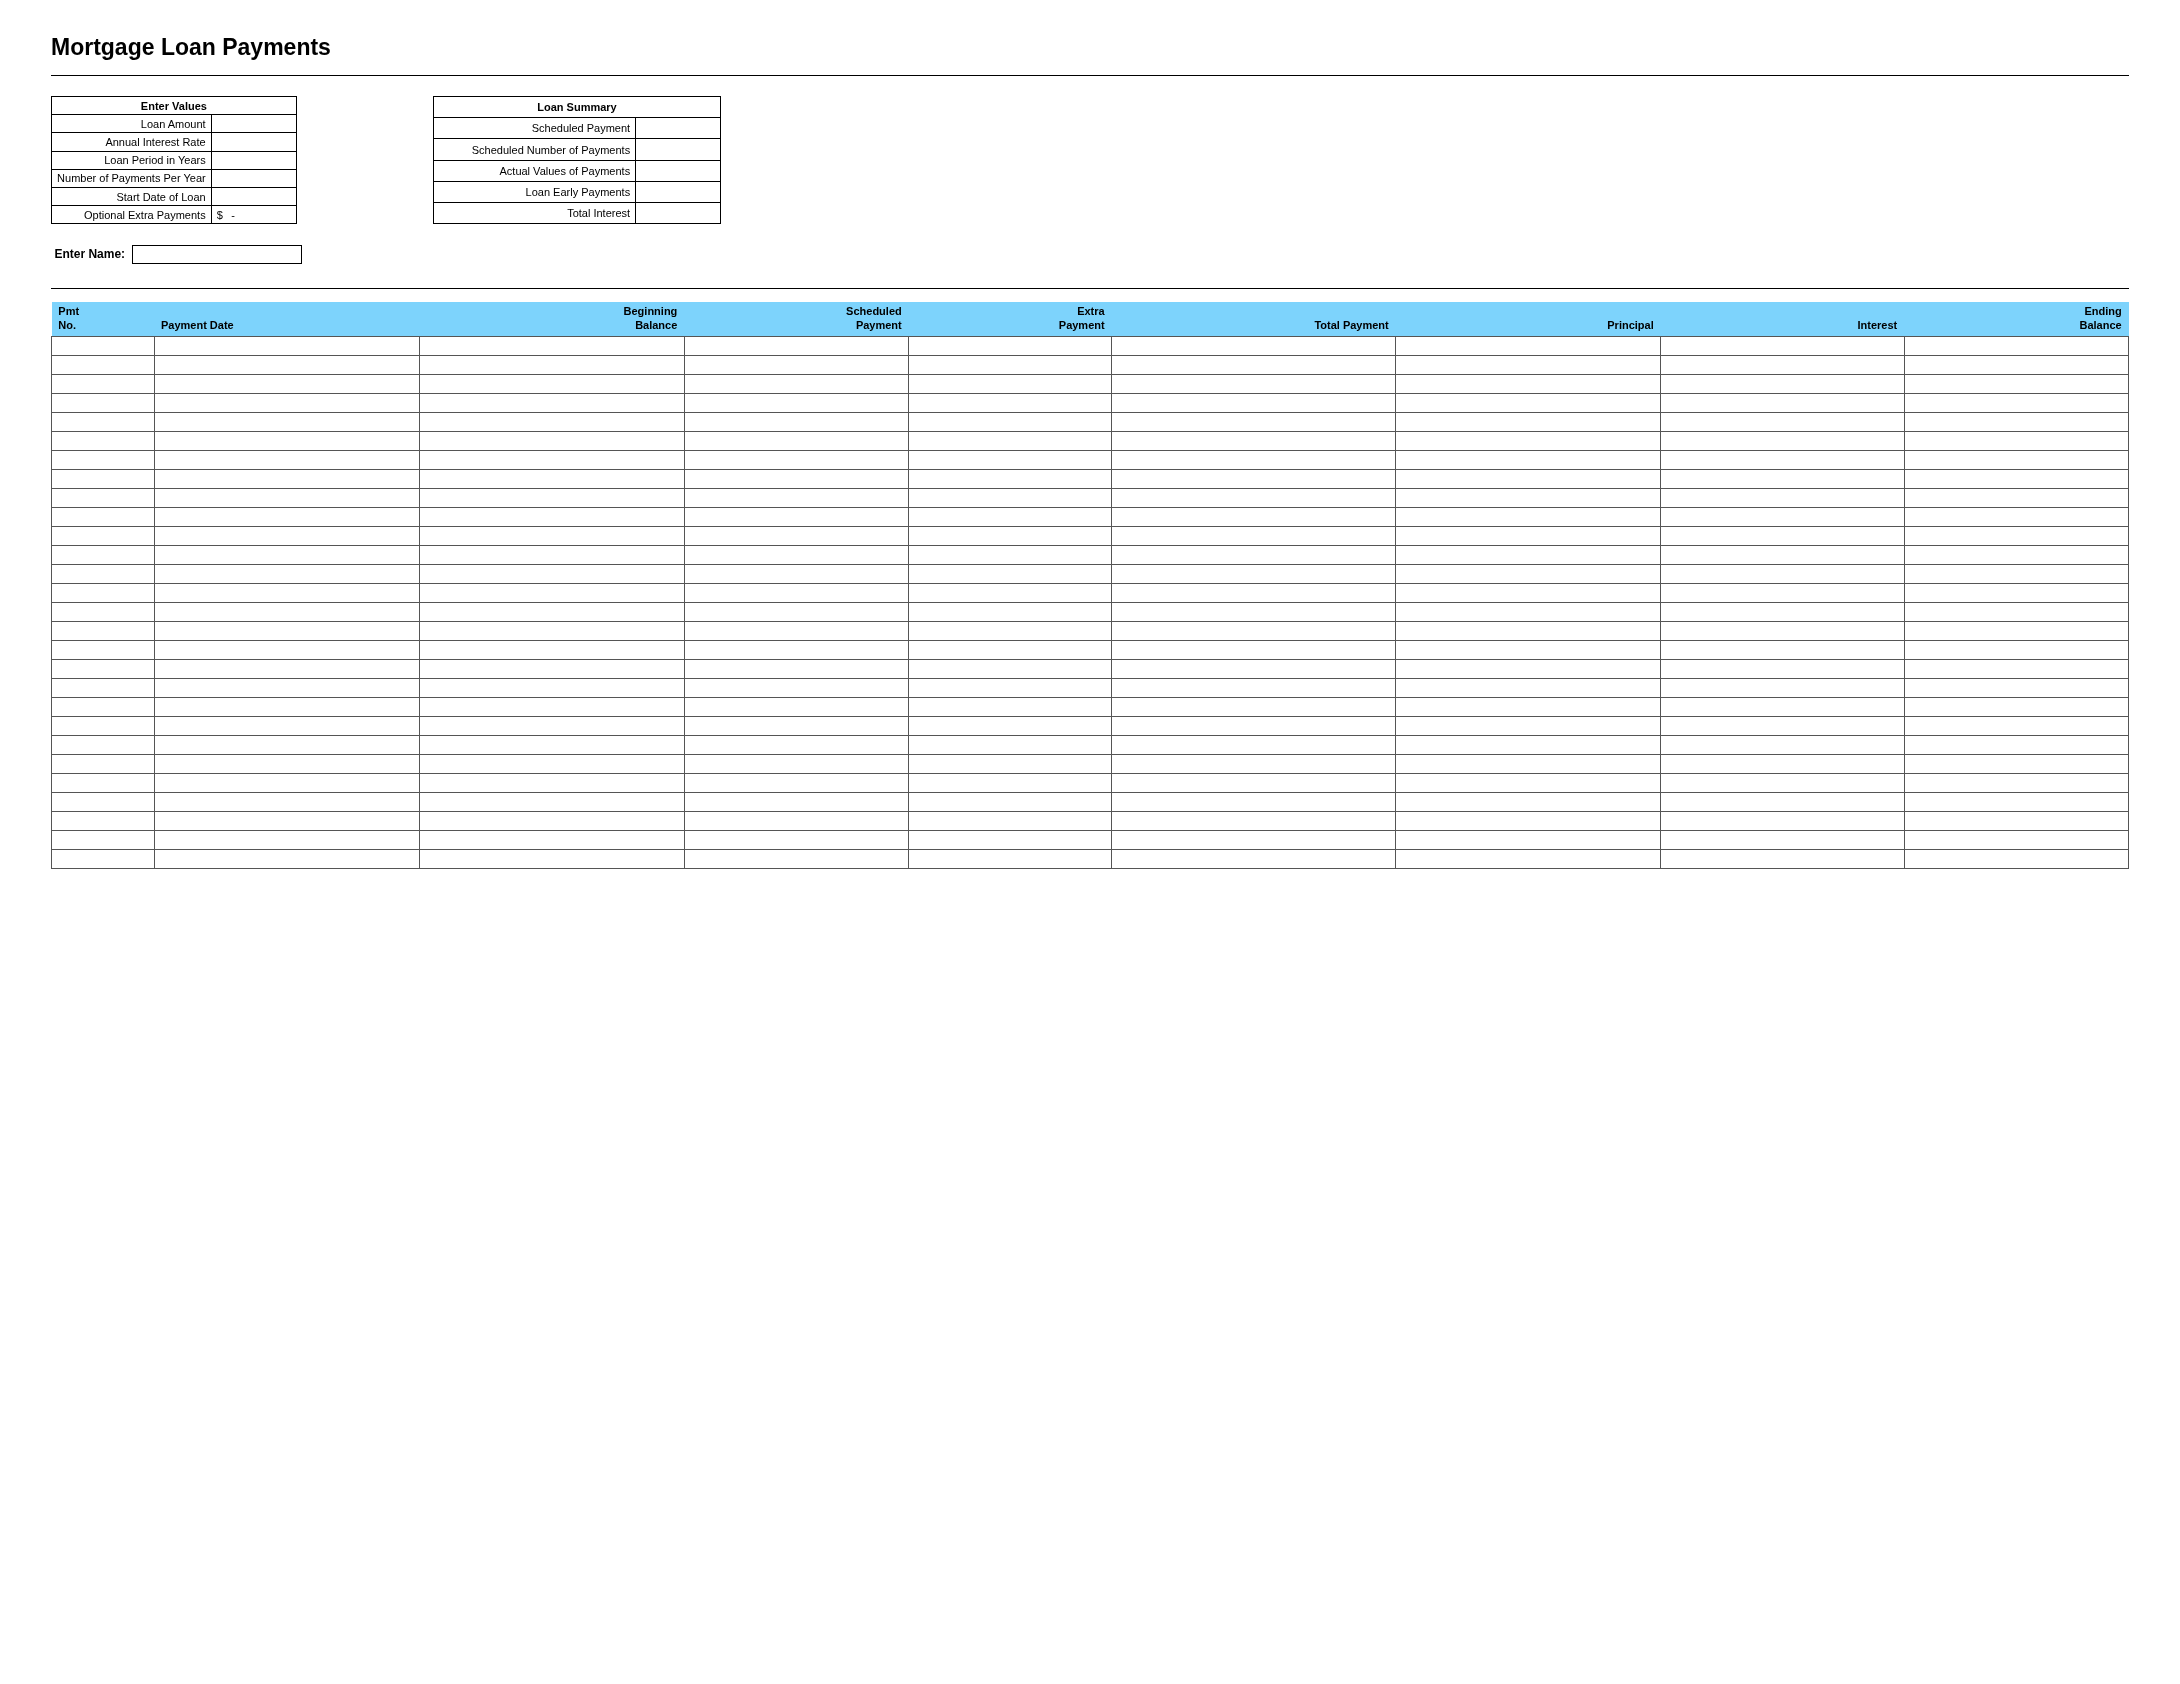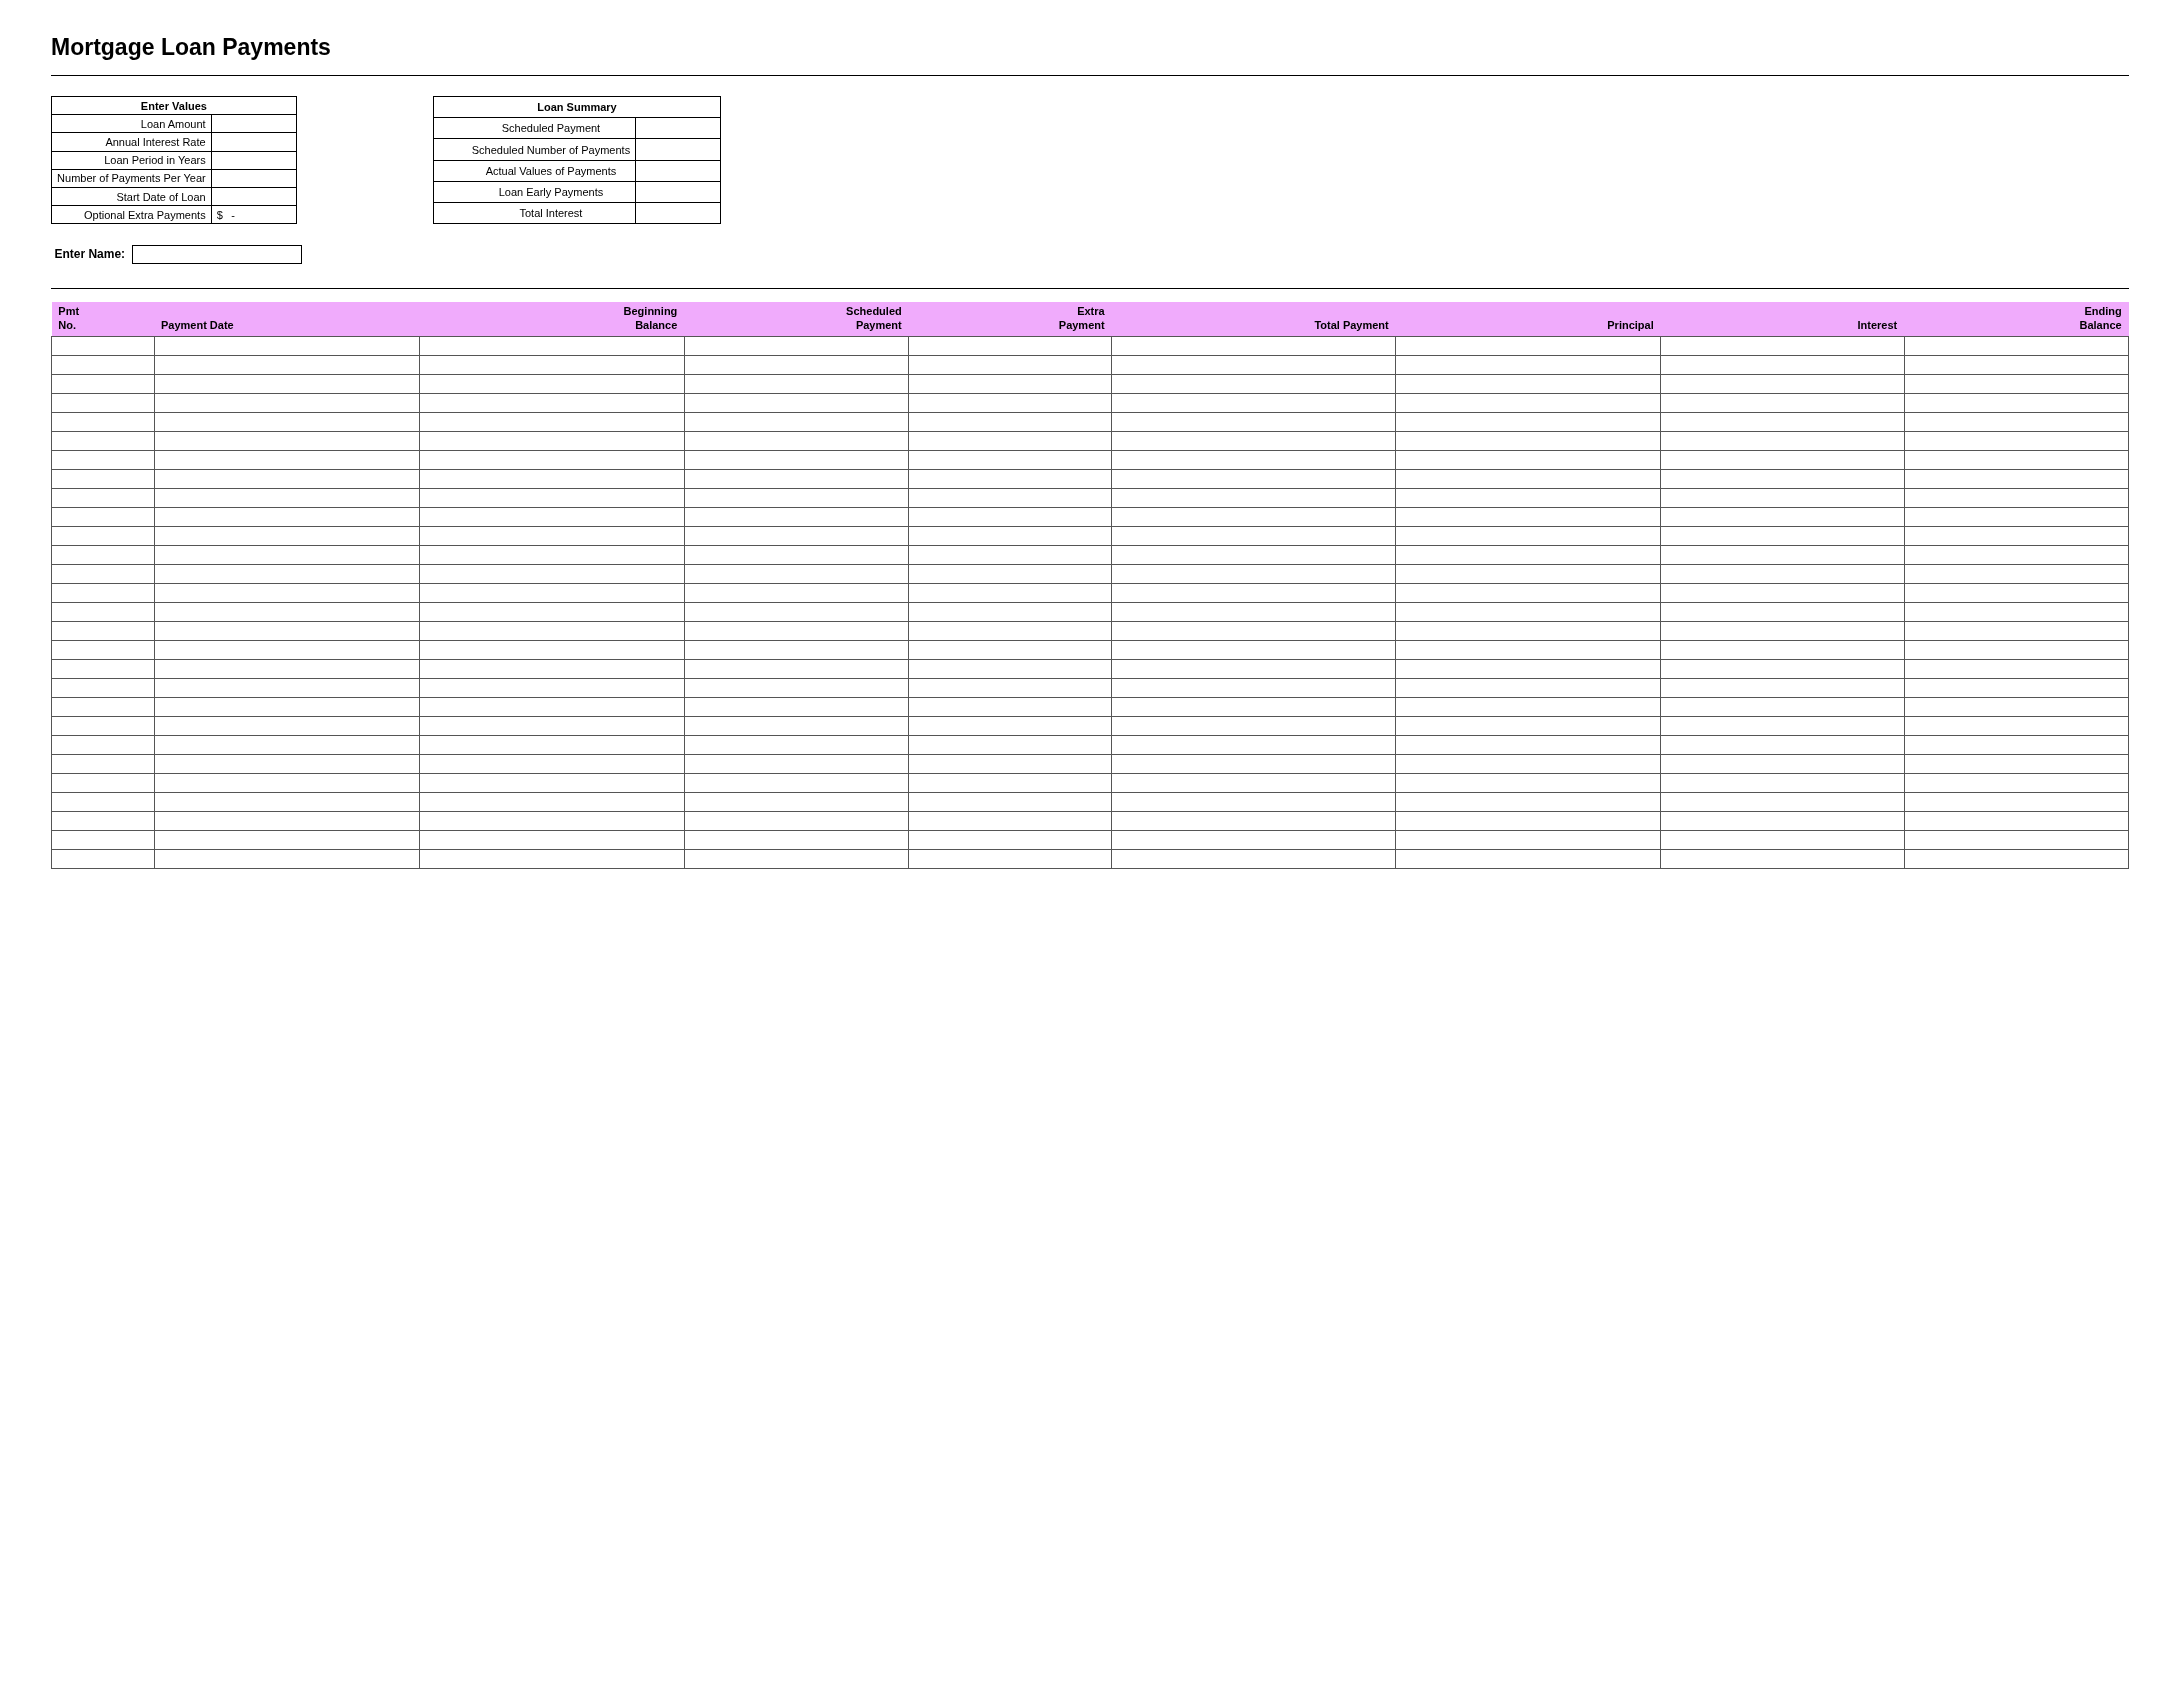--- a/index.html
+++ b/index.html
@@ -57,21 +57,21 @@
       text-align: right;
       border-right: 0.9px solid #000;
     }
 
     .enter-values-table .value-cell {
       min-width: 85px;
       border: 0.9px solid #000;
     }
 
     .loan-summary-table .label-cell {
-      text-align: center;
+      text-align: right;
       padding-left: 38px;
     }
 
     .loan-summary-table .value-cell {
       min-width: 85px;
     }
 
     .lender-section {
       display: flex;
       align-items: center;
@@ -104,21 +104,21 @@
       font-size: 10.2px;
     }
 
     .amortization-table th {
       text-align: right;
       font-weight: bold;
       font-size: 11px;
       padding: 1.7px 6.8px;
       vertical-align: bottom;
       border: none;
-      background: #f0abfc;
+      background: #7dd3fc;
     }
 
     .amortization-table th.left-align {
       text-align: left;
     }
 
     .amortization-table th.two-line {
       line-height: 1.3;
     }
 

